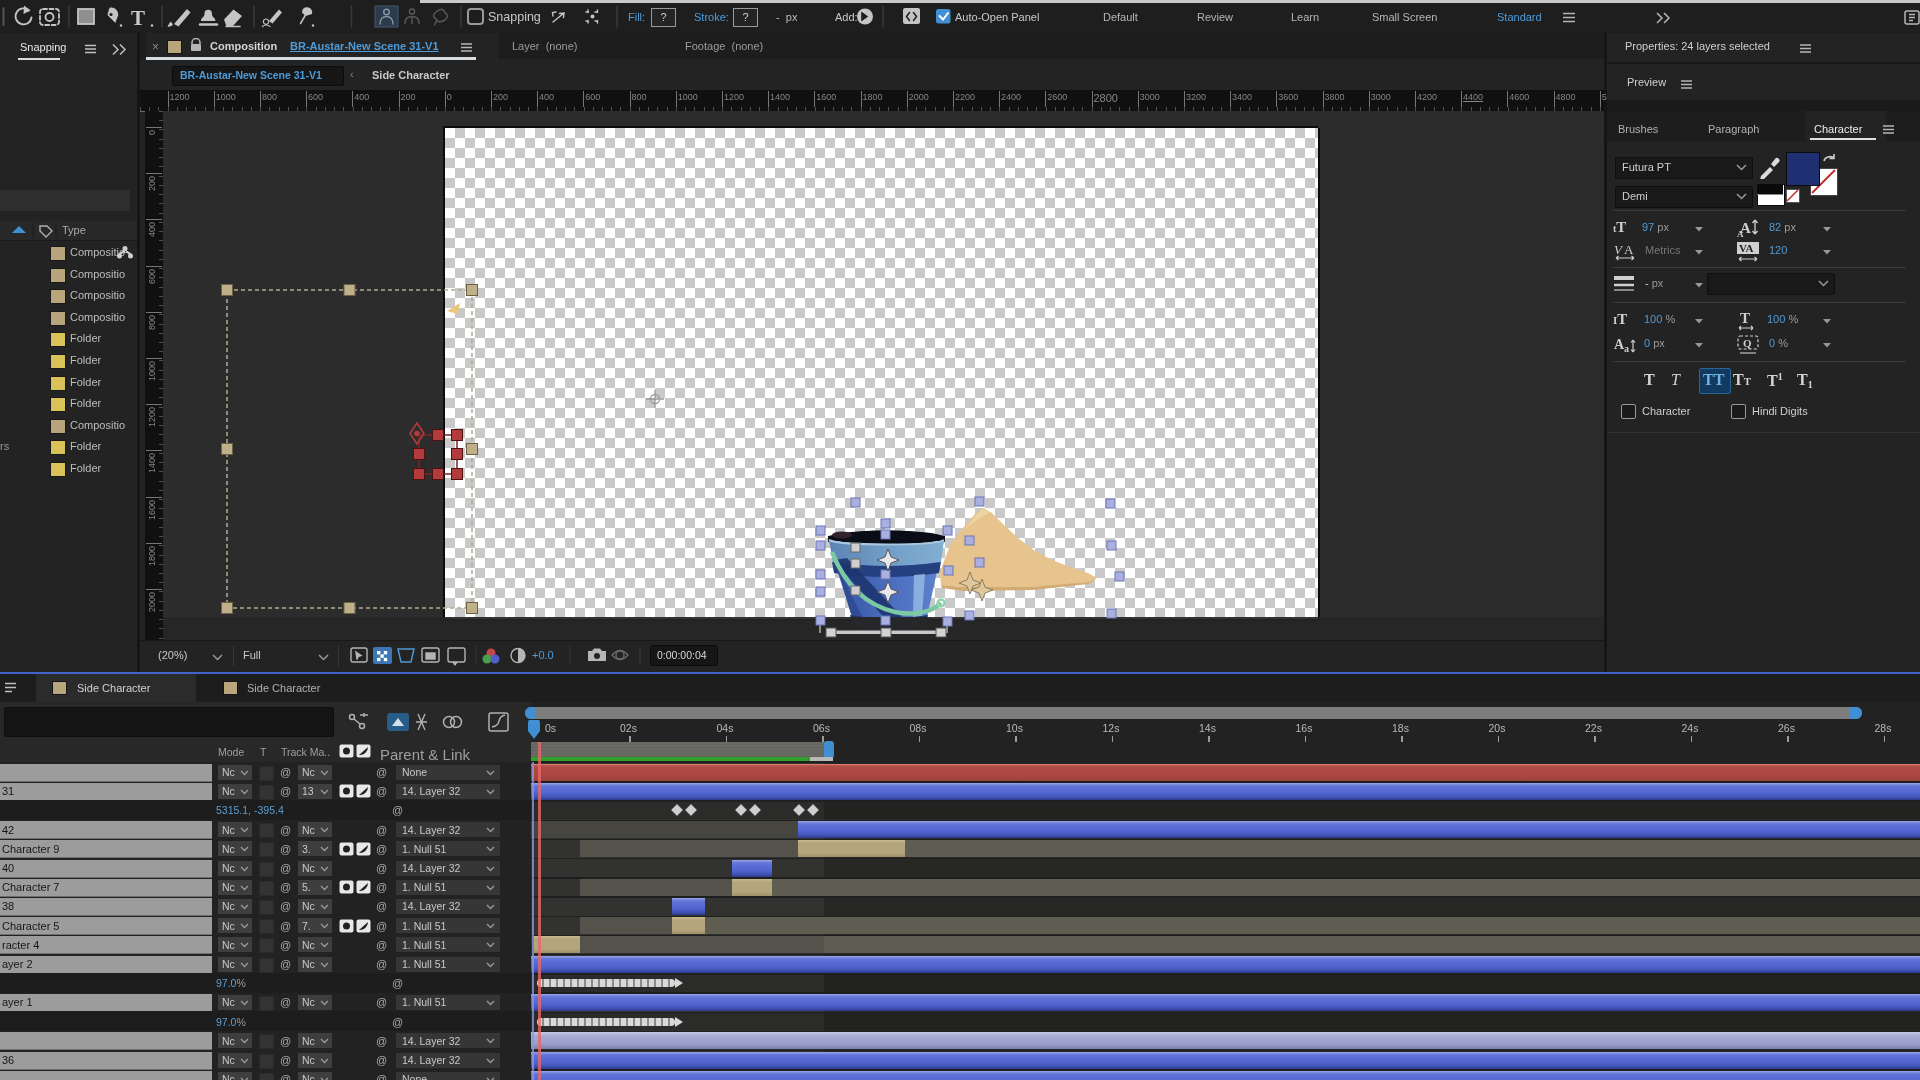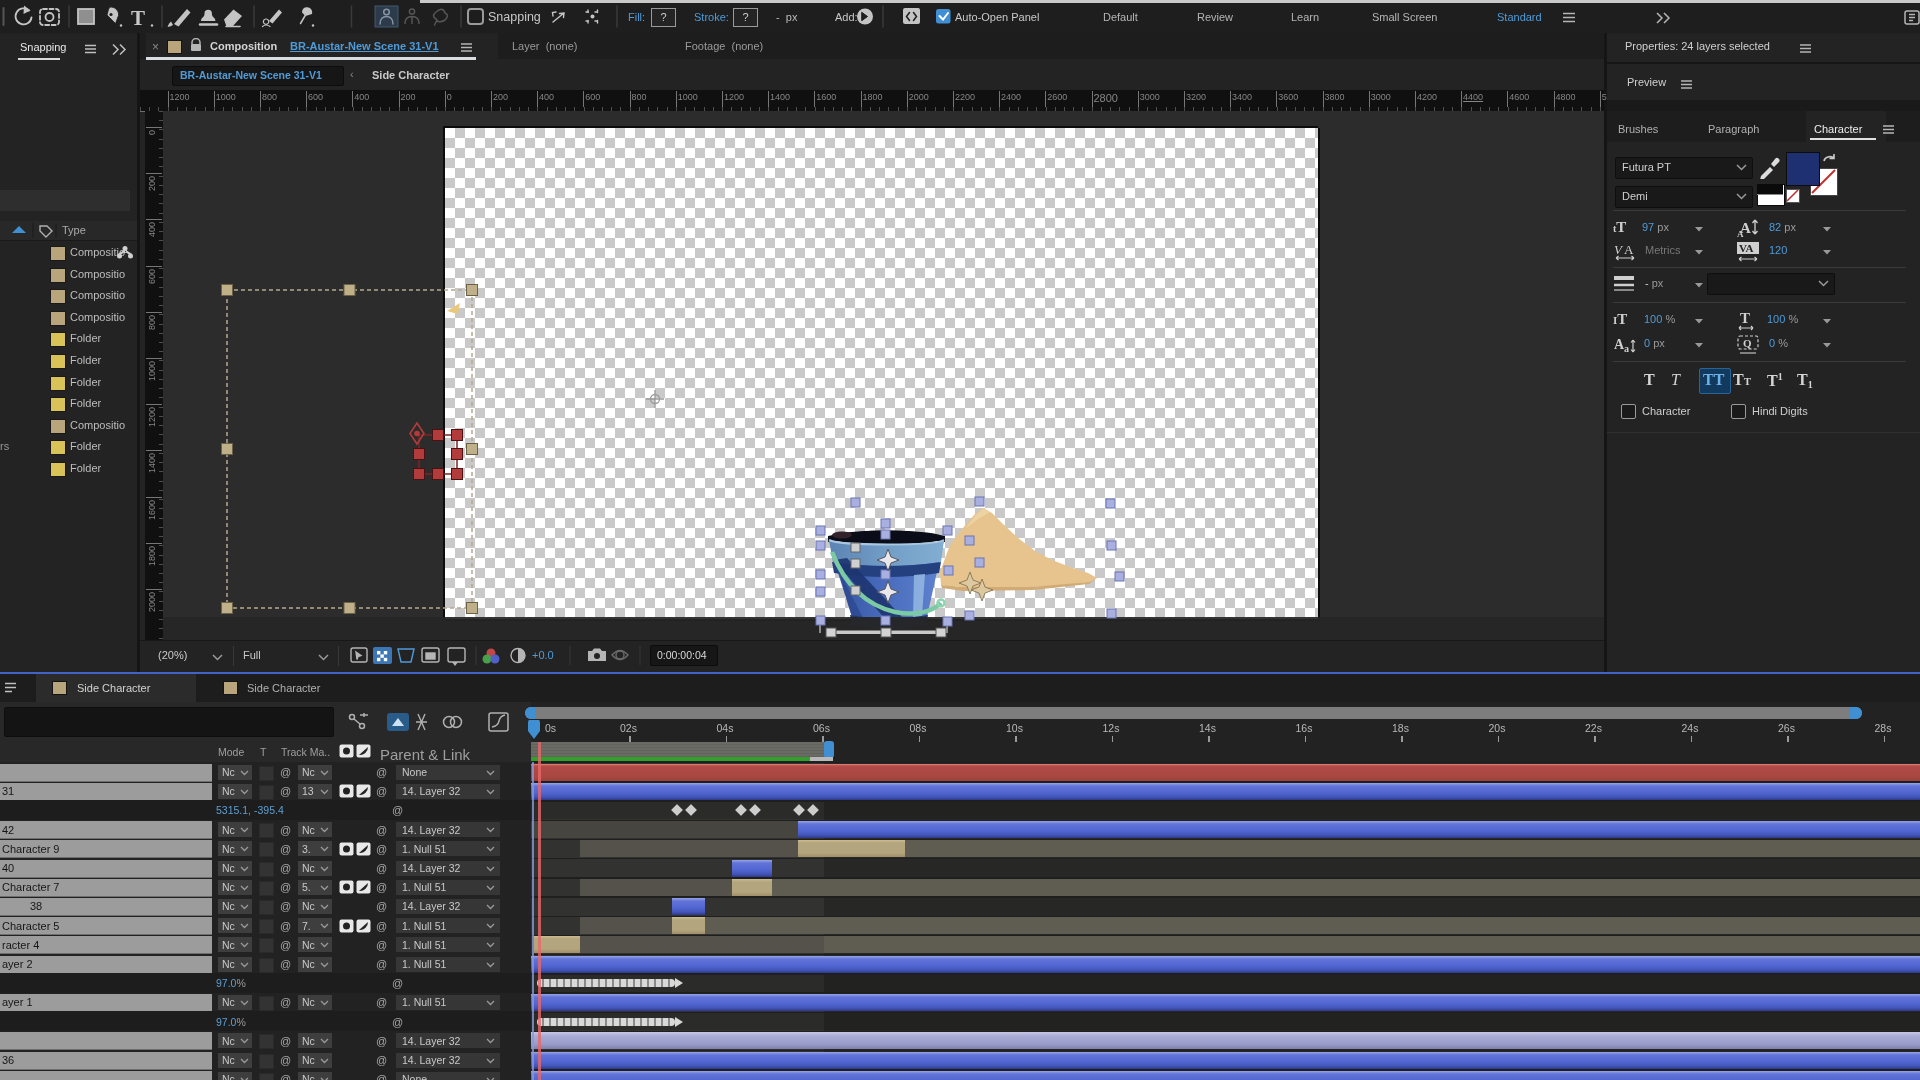--- a/index.html
+++ b/index.html
@@ -945,21 +945,21 @@
         <rect x="17.5" y="0.5" width="14" height="13" rx="2" fill="#e8e8e8"></rect>
         <path d="M20 11 a8 8 0 0 0 9 -8 z" fill="#222"></path>
       </svg>
 <div class="txt" style="left:376px;top:881.2px;color:#a8a8a8;font-size:11px;">@</div>
 <div class="abs" style="left:396px;top:879.7px;width:104px;height:15px;background:#363636;"></div>
 <div class="txt" style="left:402px;top:881.2px;color:#c9c9c9;font-size:10.5px;">1. Null 51</div>
 <svg class="abs" style="left:486px;top:884.7px" width="9" height="6" viewBox="0 0 9 6">
         <path d="M1 1 l3.5 3.5 L8 1" stroke="#999" stroke-width="1.3" fill="none"></path>
       </svg>
 <div class="abs" style="left:0;top:897.9px;width:212px;height:17px;background:#9c9c9c;border-bottom:1px solid #6e6e6e;"></div>
-<div class="txt" style="left:2px;top:900.4px;color:#161616;font-size:11px;margin-left:28px;">38</div>
+<div class="txt" style="left:2px;top:900.4px;color:#161616;font-size:11px;">38</div>
 <div class="abs" style="left:218px;top:898.9px;width:34px;height:15px;background:#3e3e3e;"></div>
 <div class="txt" style="left:222px;top:900.4px;color:#c9c9c9;font-size:10.5px;">Nc</div>
 <svg class="abs" style="left:240px;top:903.9px" width="9" height="6" viewBox="0 0 9 6">
         <path d="M1 1 l3.5 3.5 L8 1" stroke="#999" stroke-width="1.3" fill="none"></path>
       </svg>
 <div class="abs" style="left:259px;top:899.9px;width:13px;height:13px;background:#333;border:1px solid #2a2a2a;"></div>
 <div class="txt" style="left:280px;top:900.4px;color:#a8a8a8;font-size:11px;">@</div>
 <div class="abs" style="left:298px;top:898.9px;width:34px;height:15px;background:#3e3e3e;"></div>
 <div class="txt" style="left:302px;top:900.4px;color:#c9c9c9;font-size:10.5px;">Nc</div>
 <svg class="abs" style="left:320px;top:903.9px" width="9" height="6" viewBox="0 0 9 6">

